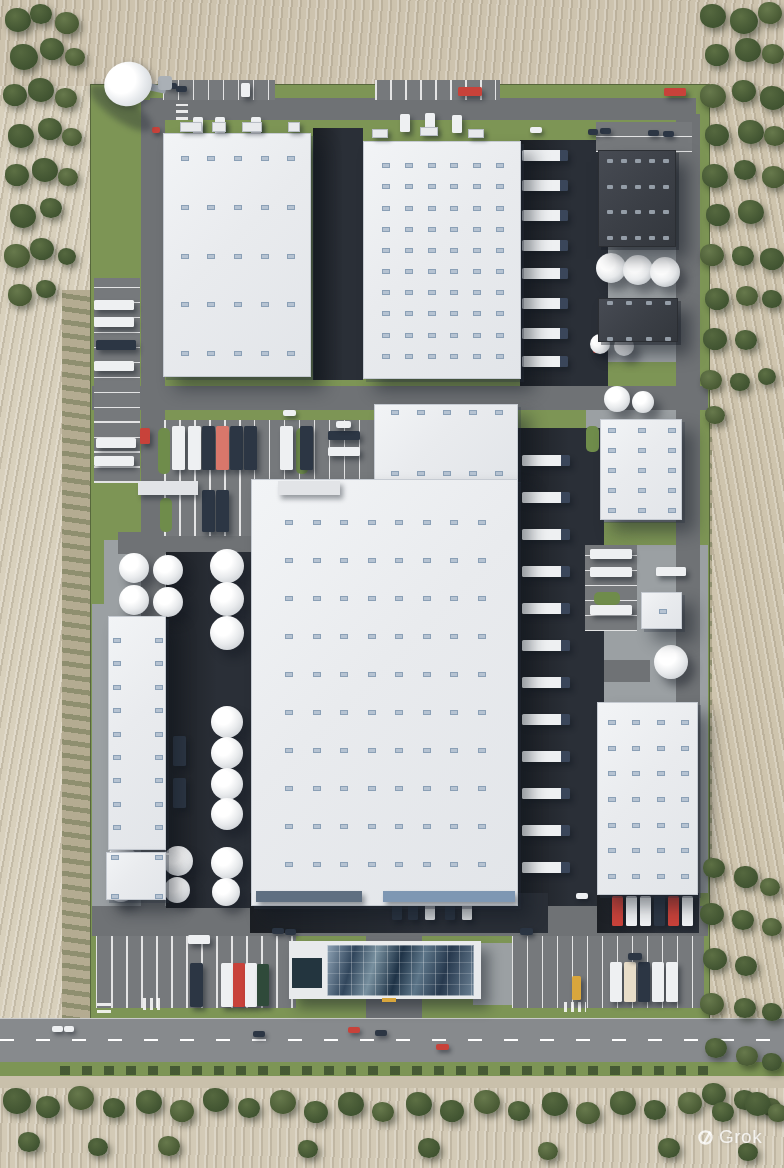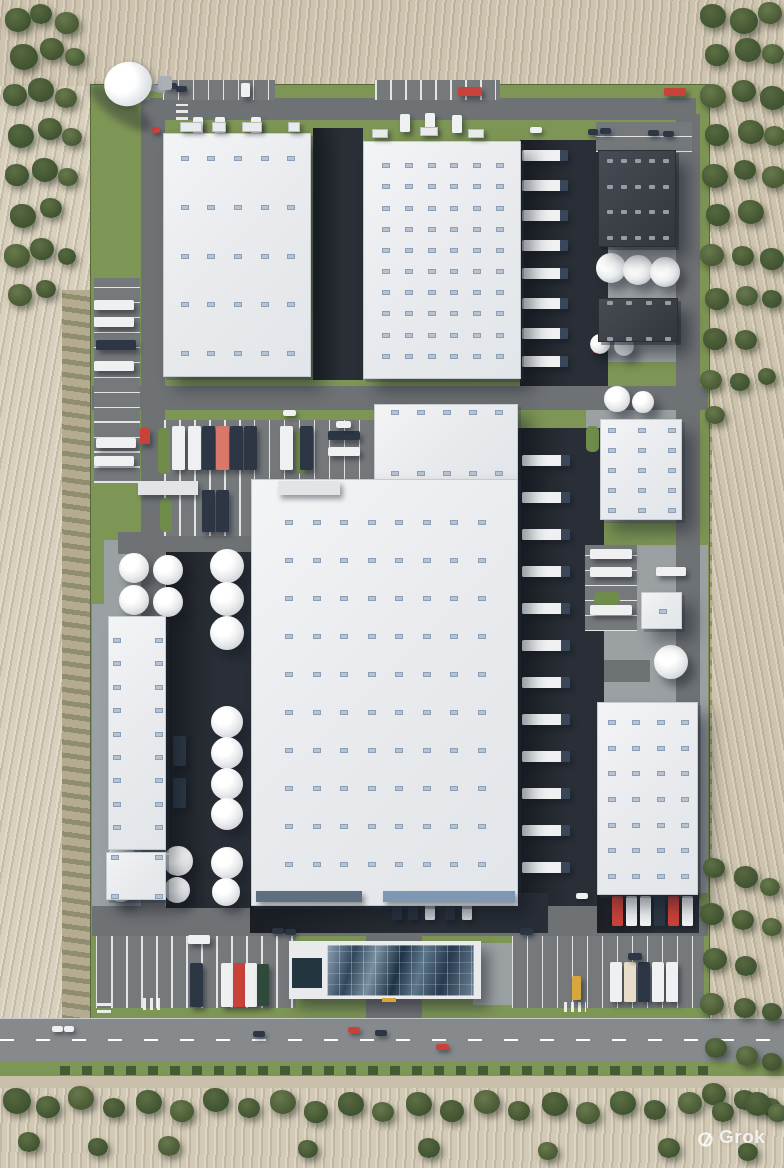--- a/index.html
+++ b/index.html
@@ -8,22 +8,22 @@
   .tank{border-radius:50%;}
   .tree{border-radius:46% 54% 50% 50%;}
   .roof-white{background:linear-gradient(135deg,#f2f4f6 0%,#e9ebee 45%,#e2e5e9 100%);
     border:1px solid #c6cbd2;box-shadow:12px 12px 16px rgba(18,24,34,.45),3px 3px 0 rgba(52,63,80,.30);}
   .roof-dark{background:linear-gradient(135deg,#474b53 0%,#3b3f46 55%,#33373d 100%);
     border:1px solid #2b2e33;box-shadow:12px 12px 16px rgba(18,24,34,.5),3px 3px 0 rgba(25,30,38,.4);}
   .sk{position:absolute;background:#b6c3d2;border:1px solid #8ba0b6;box-sizing:border-box;}
   .sk-dark{position:absolute;background:#949da7;border-radius:1px;}
   .veh{border-radius:1.5px;box-shadow:3px 4px 5px rgba(18,24,34,.45);}
   .car{border-radius:2px;box-shadow:2px 3px 4px rgba(18,24,34,.45);}
-  #grok-wm{display:flex;align-items:flex-end;gap:5px;color:rgba(255,255,255,.78);
-    font-size:19px;font-weight:700;letter-spacing:.5px;text-shadow:0 0 4px rgba(0,0,0,.15);}
+  #grok-wm{display:flex;align-items:center;gap:5px;color:rgba(255,255,255,.78);
+    font-size:19px;font-weight:400;letter-spacing:.5px;text-shadow:0 0 4px rgba(0,0,0,.15);}
   .faint-tri{position:absolute;background:rgba(255,255,255,.07);}
 </style>
 </head>
 <body>
 
 <div id="canvas" title="Aerial rendering of a logistics industrial park with warehouses, storage tanks, truck yards and surrounding farmland">
 
   <div class="faint-tri" style="left:465px;top:420px;width:110px;height:220px;clip-path:polygon(0% 100%,55% 0%,80% 100%);"></div>
   <div class="faint-tri" style="left:540px;top:470px;width:100px;height:170px;clip-path:polygon(0% 100%,50% 0%,100% 100%);opacity:.8;"></div>
   <div id="grok-wm" class="abs" style="left:697px;top:1126px;z-index:60;">

